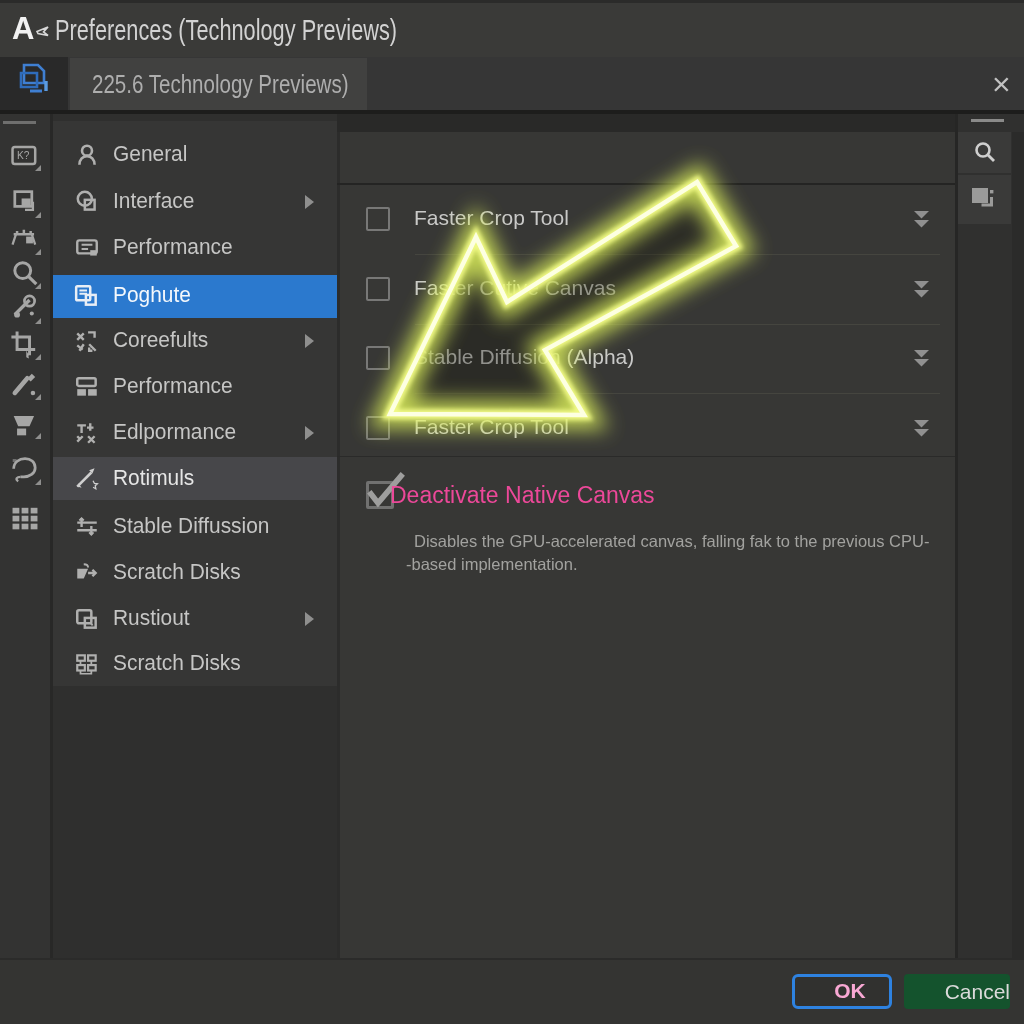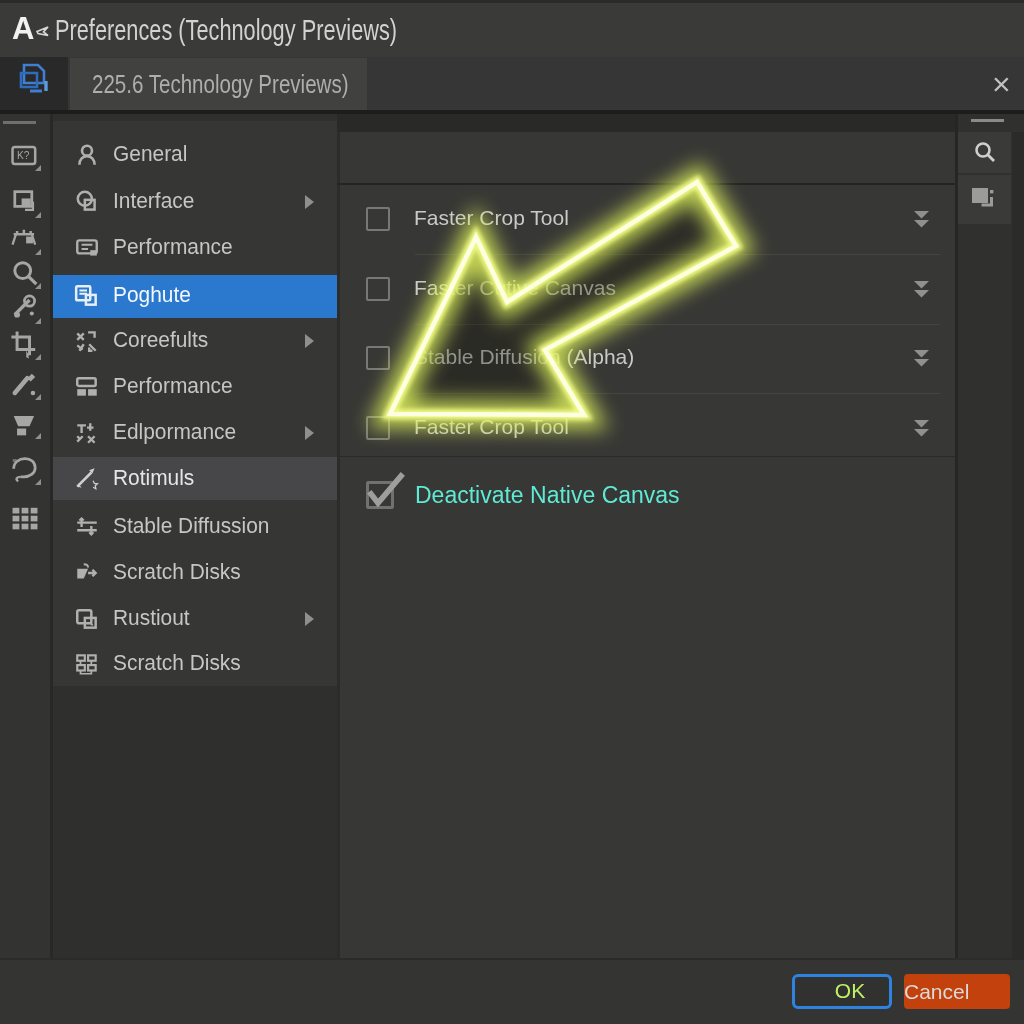--- a/index.html
+++ b/index.html
@@ -243,43 +243,44 @@
   <svg class="abs" style="left:913px;top:419px;" width="17" height="19" viewBox="0 0 17 19">
       <path d="M1 1 H16 L8.5 8.5 Z" fill="#909090"></path>
       <path d="M1 10 H16 L8.5 17.5 Z" fill="#909090"></path>
     </svg>
 
   <div class="abs" style="left:337px;top:456px;width:618px;height:1px;background:#2a2a29;"></div>
   <div class="abs" style="left:366px;top:481px;width:28px;height:28px;border:3px solid #717170;border-radius:2px;"></div>
   <svg class="abs" style="left:362px;top:466px;" width="48" height="48" viewBox="0 0 48 48">
       <path d="M9 28 L16 37 L39 10" fill="none" stroke="#9e9e9d" stroke-width="5.6" stroke-linecap="square"></path>
     </svg>
-  <div class="abs" style="left:415px;top:482px;font-size:23px;color:#5eead4;">Deactivate Native Canvas</div>
+  <div class="abs" style="left:390px;top:482px;font-size:23px;color:#ec4899;">Deactivate Native Canvas</div>
+  <div class="abs" style="left:406px;top:530px;width:530px;font-size:16.5px;line-height:22.5px;color:#a2a29f;"><span style="margin-left:8px;">Disables the GPU-accelerated canvas, falling fak to the previous CPU-</span><br>-based implementation.</div>
 
   <div class="abs" style="left:955px;top:114px;width:3px;height:844px;background:#262625;"></div>
   <div class="abs" style="left:958px;top:114px;width:66px;height:844px;background:#30302f;"></div>
   <div class="abs" style="left:1012px;top:132px;width:12px;height:826px;background:#2b2b2a;"></div>
   <div class="abs" style="left:971px;top:119px;width:33px;height:3px;background:#8a8a89;"></div>
   <div class="abs" style="left:958px;top:132px;width:53px;height:41px;background:#3a3a39;"></div>
   <div class="abs" style="left:958px;top:175px;width:53px;height:49px;background:#3a3a39;"></div>
   <svg class="abs" style="left:971px;top:139px;" width="28" height="28" viewBox="0 0 28 28">
     <circle cx="12" cy="11" r="6.5" fill="none" stroke="#cfcfcf" stroke-width="2.6"></circle>
     <path d="M17 16 L23 22" stroke="#cfcfcf" stroke-width="2.8"></path>
   </svg>
   <svg class="abs" style="left:969px;top:186px;" width="30" height="30" viewBox="0 0 30 30">
     <rect x="3" y="2" width="16" height="15" fill="#9b9b9a"></rect>
     <rect x="21" y="4" width="3.4" height="3.4" fill="#9b9b9a"></rect>
     <path d="M22.5 11 v8 h-10" fill="none" stroke="#9b9b9a" stroke-width="3"></path>
   </svg>
 
   <div class="abs" style="left:0;top:958px;width:1024px;height:66px;background:#343432;"></div>
   <div class="abs" style="left:0;top:958px;width:1024px;height:2px;background:#2b2b2a;"></div>
   <div class="abs" style="left:792px;top:974px;width:100px;height:35px;background:#31312f;border:3px solid #2e82e0;border-radius:6px;"></div>
-  <div class="abs" style="left:792px;top:974px;width:116px;height:35px;line-height:33px;text-align:center;font-size:21px;font-weight:400;color:#bef264;">OK</div>
-  <div class="abs" style="left:904px;top:974px;width:106px;height:35px;background:#c2410c;border-radius:4px;line-height:35px;text-align:left;font-size:21px;color:#dadada;">Cancel</div>
+  <div class="abs" style="left:792px;top:974px;width:116px;height:35px;line-height:33px;text-align:center;font-size:21px;font-weight:700;color:#f9a8d4;">OK</div>
+  <div class="abs" style="left:904px;top:974px;width:106px;height:35px;background:#14532d;border-radius:4px;line-height:35px;text-align:right;font-size:21px;color:#dadada;">Cancel</div>
 
   <svg class="abs" style="left:300px;top:100px;" width="500" height="400" viewBox="0 0 500 400">
     <defs>
       <filter id="glow1" x="-30%" y="-30%" width="160%" height="160%">
         <feGaussianBlur stdDeviation="10"></feGaussianBlur>
       </filter>
       <filter id="glow2" x="-30%" y="-30%" width="160%" height="160%">
         <feGaussianBlur stdDeviation="2.2"></feGaussianBlur>
       </filter>
     </defs>

